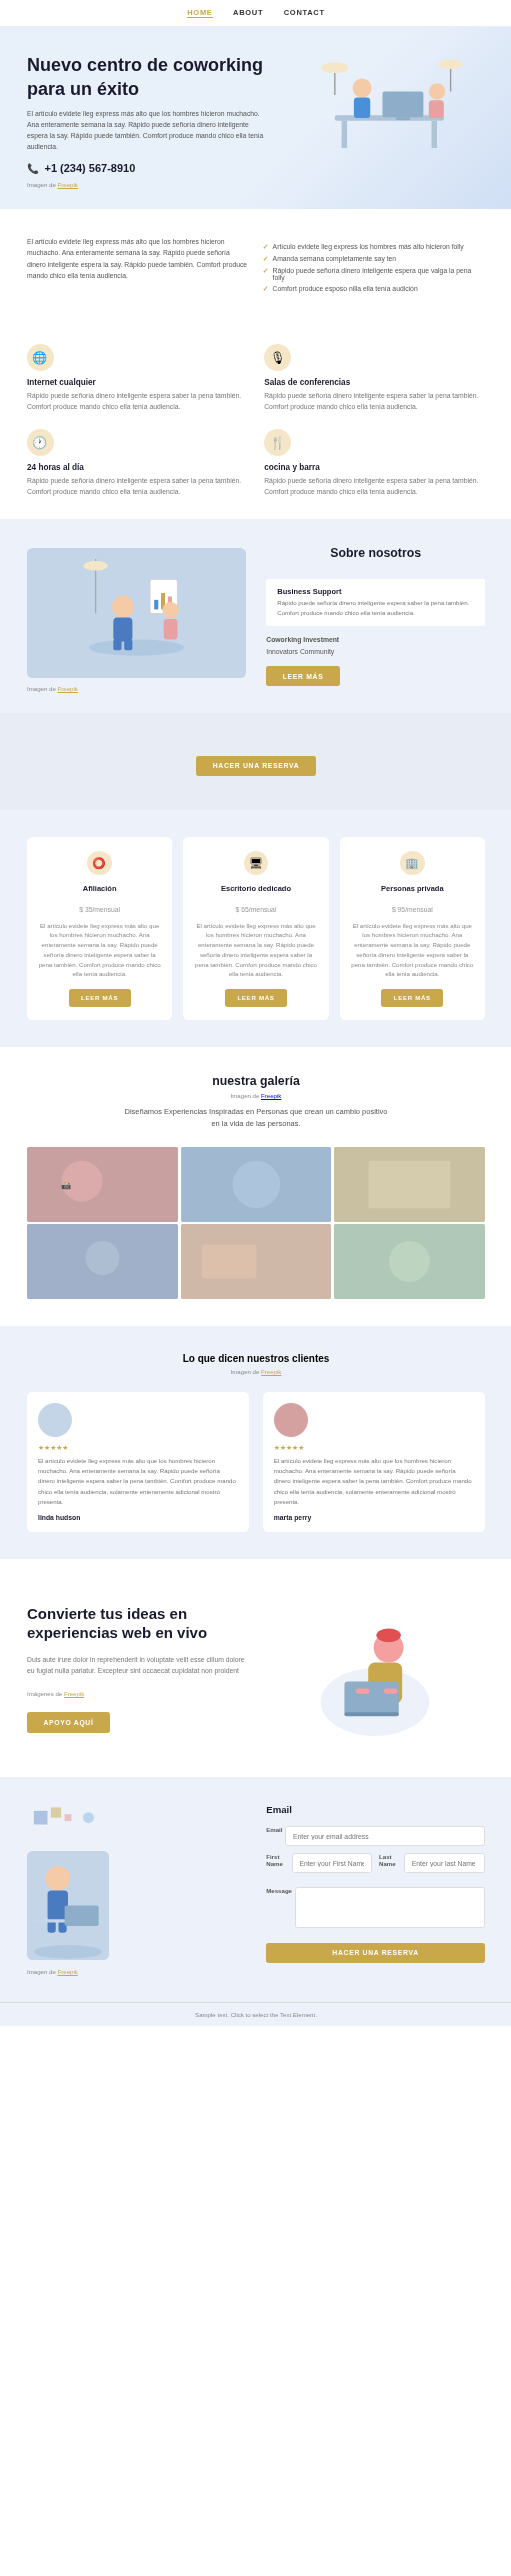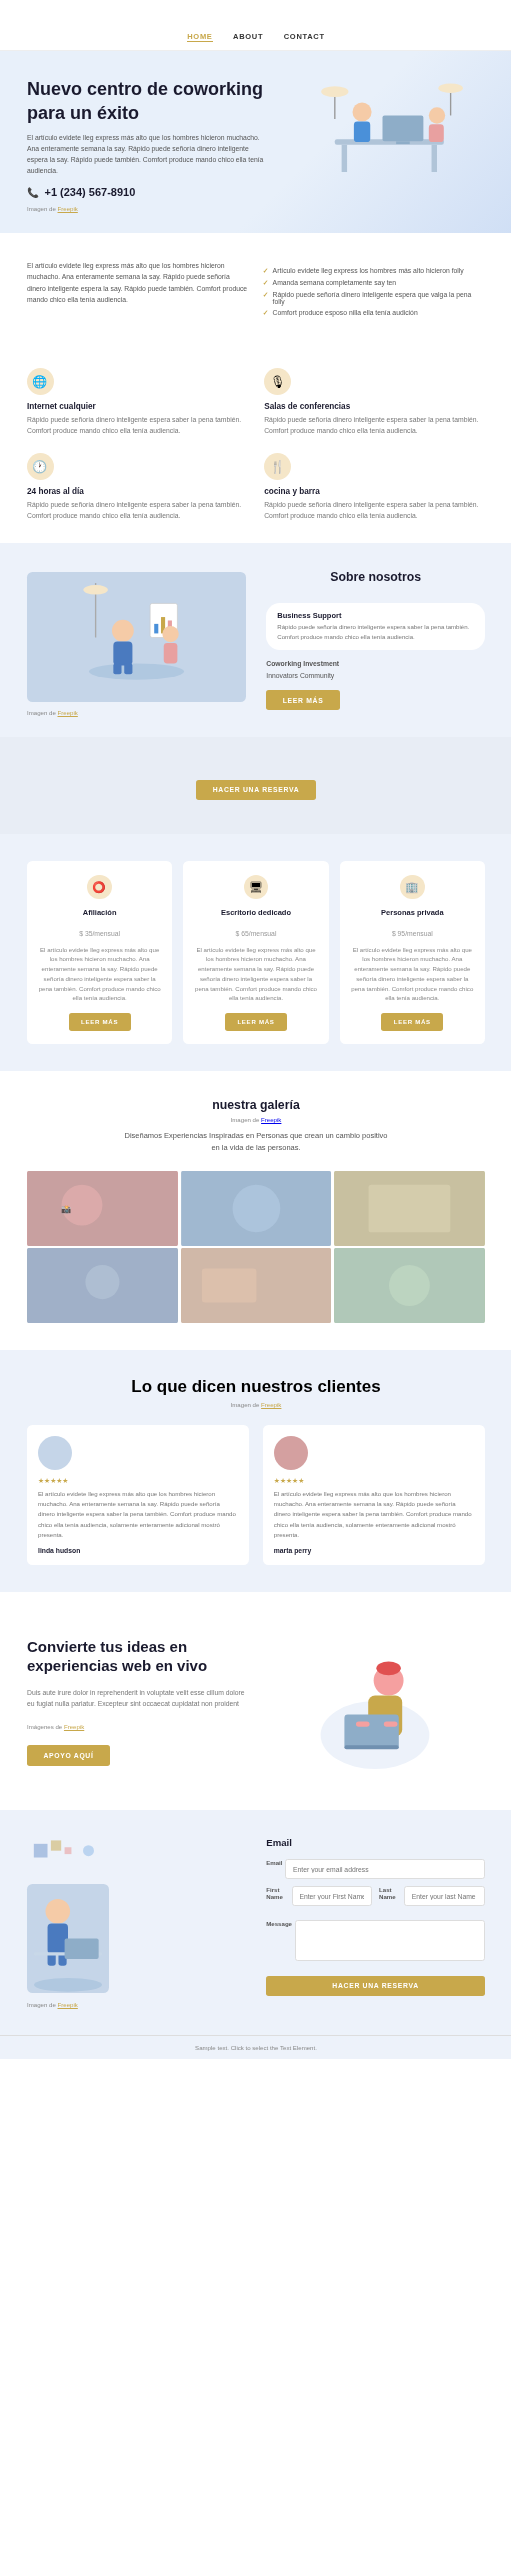--- a/index.html
+++ b/index.html
@@ -1,20 +1,20 @@
 <!DOCTYPE html>
 <html style="font-size:11px"><head>
   <meta charset="utf-8">
   <style>
     * { box-sizing: border-box; margin: 0; padding: 0; }
     body { font-family: Arial, sans-serif; width: 512px; background: #fff; overflow-x: hidden; }
 
     
     nav { background: #fff; padding: 8.2px 20.5px; display: flex; justify-content: center; gap: 20.5px; font-size: 7.5px; letter-spacing: 0.7px; border-bottom: 0.7px solid #eee; }
-    nav a { text-decoration: none; color: #333; font-weight: 600; margin-top: 24px; }
+    nav a { text-decoration: none; color: #333; font-weight: 600; }
     nav a.active { color: #c8a84b; border-bottom: 1.4px solid #c8a84b; }
 
     
     .hero { background: linear-gradient(135deg, #e8f0fa 60%, #d0dff5 100%); padding: 27px 27px 0 27px; display: flex; align-items: flex-start; min-height: 150px; position: relative; overflow: hidden; }
     .hero-text { flex: 1; padding-bottom: 20.5px; }
     .hero-text h1 { font-size: 18px; font-weight: 700; color: #1a1a2e; line-height: 1.3; margin-bottom: 8.2px; }
     .hero-text p { font-size: 6.8px; color: #555; line-height: 1.6; margin-bottom: 9.6px; }
     .hero-phone { display: flex; align-items: center; gap: 5.5px; font-size: 11px; font-weight: 700; color: #1a1a2e; margin-bottom: 6.8px; }
     .hero-phone-icon { font-size: 9.6px; }
     .hero-img { width: 218px; flex-shrink: 0; display: flex; align-items: flex-end; justify-content: flex-end; }
@@ -37,21 +37,21 @@
     .icon-box { }
     .icon-circle { width: 27px; height: 27px; background: #f5e6c8; border-radius: 50%; display: flex; align-items: center; justify-content: center; margin-bottom: 6.8px; font-size: 12.3px; }
     .icon-box h3 { font-size: 8.2px; font-weight: 700; margin-bottom: 4.1px; color: #1a1a2e; }
     .icon-box p { font-size: 6.8px; color: #777; line-height: 1.6; }
 
     
     .about { background: #edf2fa; padding: 27px; display: grid; grid-template-columns: 1fr 1fr; gap: 20.5px; align-items: center; }
     .about-img { position: relative; height: 136px; }
     .about-img-placeholder { width: 100%; height: 130px; background: #c5d5e8; border-radius: 5.5px; display: flex; align-items: center; justify-content: center; }
     .about-right h2 { font-size: 12.3px; font-weight: 700; color: #1a1a2e; margin-bottom: 19px; text-align: center; }
-    .about-card { background: #fff; border-radius: 14px; padding: 8.2px 11px; margin-bottom: 6.8px; }
+    .about-card { background: #fff; border-radius: 2px; padding: 8.2px 11px; margin-bottom: 6.8px; }
     .about-card h4 { font-size: 7.5px; font-weight: 700; color: #1a1a2e; margin-bottom: 2.7px; }
     .about-card p { font-size: 6.1px; color: #777; line-height: 1.6; }
     .about-link-gold { color: #c8a84b; font-size: 6.8px; text-decoration: none; font-weight: 600; }
     .about-links { margin-top: 5.5px; }
     .about-links a { display: block; color: #555; font-size: 6.8px; padding: 2.7px 0; text-decoration: none; }
     .btn-gold { background: #c8a84b; color: #fff; border: none; padding: 6.8px 16.4px; border-radius: 2.7px; font-size: 6.8px; font-weight: 700; cursor: pointer; letter-spacing: 0.7px; margin-top: 8.2px; }
 
     
     .cta-banner { background: #e8edf5; padding: 34px 41px; text-align: center; }
     .cta-banner p { font-size: 13.6px; font-weight: 700; color: #1a1a2e; line-height: 1.5; max-width: 341px; margin: 0 auto 16.4px auto; }
@@ -76,21 +76,21 @@
     .gallery-cell { height: 75px; background: #c5d5e8; border-radius: 2px; overflow: hidden; }
     .gallery-cell:nth-child(1) { background: #d4a0a0; }
     .gallery-cell:nth-child(2) { background: #b8c8d8; }
     .gallery-cell:nth-child(3) { background: #c8c8a0; }
     .gallery-cell:nth-child(4) { background: #a0b0c0; }
     .gallery-cell:nth-child(5) { background: #d0b8a0; }
     .gallery-cell:nth-child(6) { background: #b0c8b0; }
 
     
     .testimonials { background: #edf2fa; padding: 27px; }
-    .testimonials h2 { font-size: 17px; font-weight: 700; text-align: center; margin-bottom: 4.1px; }
+    .testimonials h2 { font-size: 10px; font-weight: 700; text-align: center; margin-bottom: 4.1px; }
     .testimonials-credit { text-align: center; font-size: 6.1px; color: #888; margin-bottom: 16.4px; }
     .testimonials-credit a { color: #c8a84b; }
     .testimonials-grid { display: grid; grid-template-columns: 1fr 1fr; gap: 13.6px; }
     .testimonial-card { background: #fff; border-radius: 5.5px; padding: 11px; }
     .testimonial-avatar { width: 34px; height: 34px; border-radius: 50%; background: #c5d5e8; margin-bottom: 6.8px; }
     .testimonial-avatar.av2 { background: #d4a0a0; }
     .testimonial-card p { font-size: 6.1px; color: #777; line-height: 1.7; margin-bottom: 6.8px; }
     .testimonial-card h4 { font-size: 6.8px; font-weight: 700; color: #1a1a2e; }
     .stars { color: #c8a84b; font-size: 6.8px; margin-bottom: 4.1px; }
 

